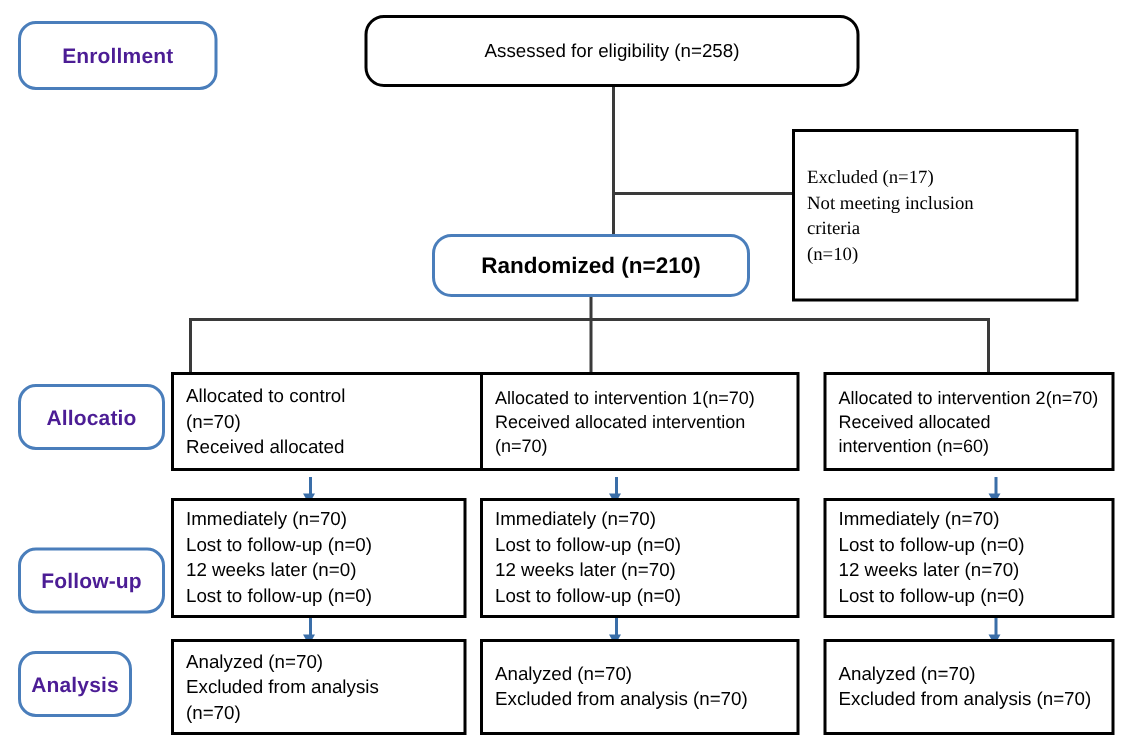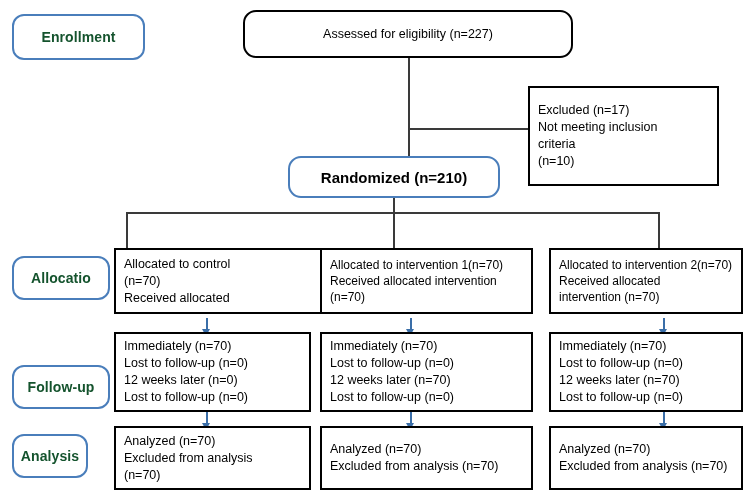--- a/index.html
+++ b/index.html
@@ -24,21 +24,21 @@
     position: absolute;
     box-sizing: border-box;
     border: 2px solid #4a7ebb;
     border-radius: 12px;
     background: #ffffff;
     display: flex;
     align-items: center;
     justify-content: center;
     font-weight: bold;
     font-size: 14px;
-    color: #14532d;
+    color: #4c1d95;
     letter-spacing: 0.1px;
   }
 
   
   .node {
     position: absolute;
     box-sizing: border-box;
     background: #ffffff;
     border: 2.5px solid #000000;
     display: flex;
@@ -138,24 +138,24 @@
   <div class="arrow-down" style="left:206px; top:412px; height:14px;"></div>
   <div class="arrow-head" style="left:202px; top:423px;"></div>
 
   <div class="arrow-down" style="left:410px; top:412px; height:14px;"></div>
   <div class="arrow-head" style="left:406px; top:423px;"></div>
 
   <div class="arrow-down" style="left:663px; top:412px; height:14px;"></div>
   <div class="arrow-head" style="left:659px; top:423px;"></div>
 
   <div class="node rounded center" style="left:243px; top:10px; width:330px; height:48px;">
-    <div class="line">Assessed for eligibility (n=227)</div>
-  </div>
-
-  <div class="node" style="left:528px; top:86px; width:191px; height:100px;">
+    <div class="line">Assessed for eligibility (n=258)</div>
+  </div>
+
+  <div class="node" style="left:528px; top:86px; width:191px; height:115px;font-family:Liberation Serif, serif;">
     <div class="line">Excluded (n=17)</div>
     <div class="line">Not meeting inclusion</div>
     <div class="line">criteria</div>
     <div class="line">(n=10)</div>
   </div>
 
   <div class="node blue center bold" style="left:288px; top:156px; width:212px; height:42px;">
     <div class="line">Randomized (n=210)</div>
   </div>
 
@@ -167,21 +167,21 @@
 
   <div class="node tight" style="left:320px; top:248px; width:213px; height:66px;">
     <div class="line">Allocated to intervention 1(n=70)</div>
     <div class="line">Received allocated intervention</div>
     <div class="line">(n=70)</div>
   </div>
 
   <div class="node tight" style="left:549px; top:248px; width:194px; height:66px;">
     <div class="line">Allocated to intervention 2(n=70)</div>
     <div class="line">Received allocated</div>
-    <div class="line">intervention (n=70)</div>
+    <div class="line">intervention (n=60)</div>
   </div>
 
   <div class="node" style="left:114px; top:332px; width:197px; height:80px;">
     <div class="line">Immediately (n=70)</div>
     <div class="line">Lost to follow-up (n=0)</div>
     <div class="line">12 weeks later (n=0)</div>
     <div class="line">Lost to follow-up (n=0)</div>
   </div>
 
   <div class="node" style="left:320px; top:332px; width:213px; height:80px;">

